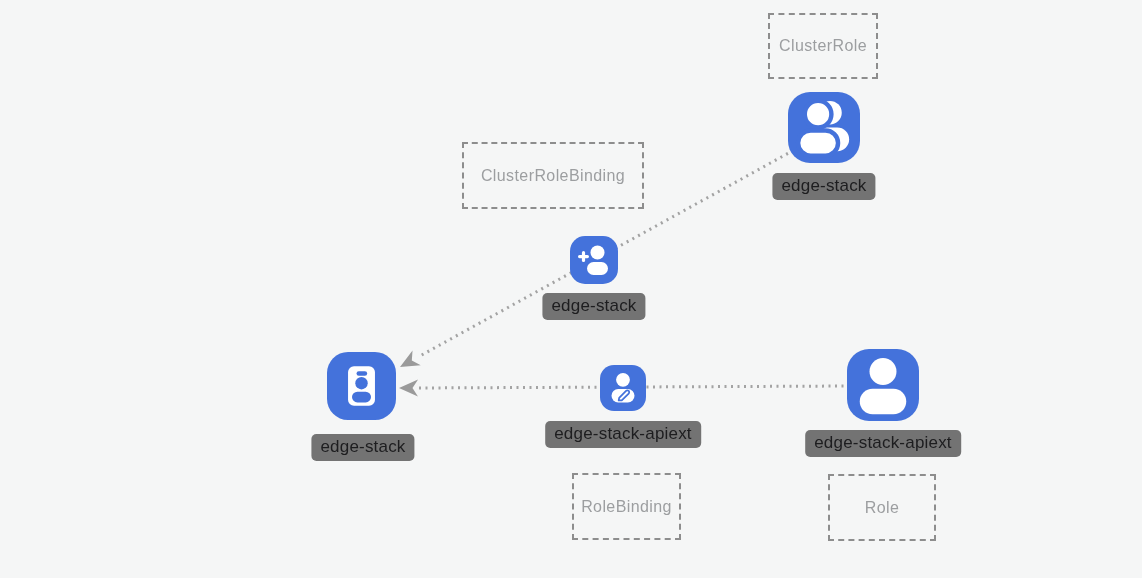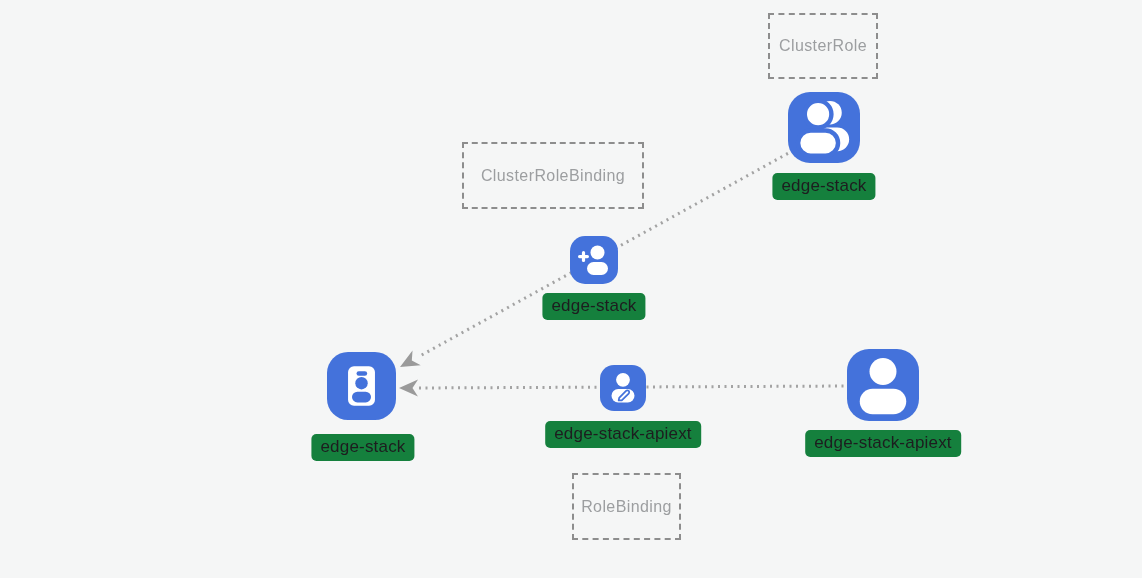--- a/index.html
+++ b/index.html
@@ -40,21 +40,21 @@
     display: flex;
     align-items: center;
     justify-content: center;
     z-index: 2;
   }
   .node-icon svg { display: block; width: 100%; height: 100%; }
 
   .node-label {
     position: absolute;
     transform: translateX(-50%);
-    background: #15803d;
+    background: #737373;
     color: #1d1d1f;
     font-size: 17px;
     letter-spacing: 0.2px;
     padding: 3px 9px 4px 9px;
     border-radius: 5px;
     white-space: nowrap;
     z-index: 3;
   }
 
   
@@ -94,20 +94,23 @@
 
   <div class="dashed-box" id="box-clusterrole">
     <span>ClusterRole</span>
   </div>
   <div class="dashed-box" id="box-clusterrolebinding">
     <span>ClusterRoleBinding</span>
   </div>
   <div class="dashed-box" id="box-rolebinding">
     <span>RoleBinding</span>
   </div>
+  <div class="dashed-box" id="box-role">
+    <span>Role</span>
+  </div>
 
   <div class="node-icon" id="icon-clusterrole">
     <svg viewBox="0 0 48 48">
       <circle cx="28" cy="14" r="8" fill="#ffffff"></circle>
       <rect x="17" y="24" width="24" height="16" rx="8" fill="#ffffff"></rect>
       <circle cx="20" cy="15" r="9" fill="#ffffff" stroke="#4472db" stroke-width="3"></circle>
       <rect x="6.5" y="26" width="27" height="17" rx="8.5" fill="#ffffff" stroke="#4472db" stroke-width="3"></rect>
     </svg>
   </div>
 

